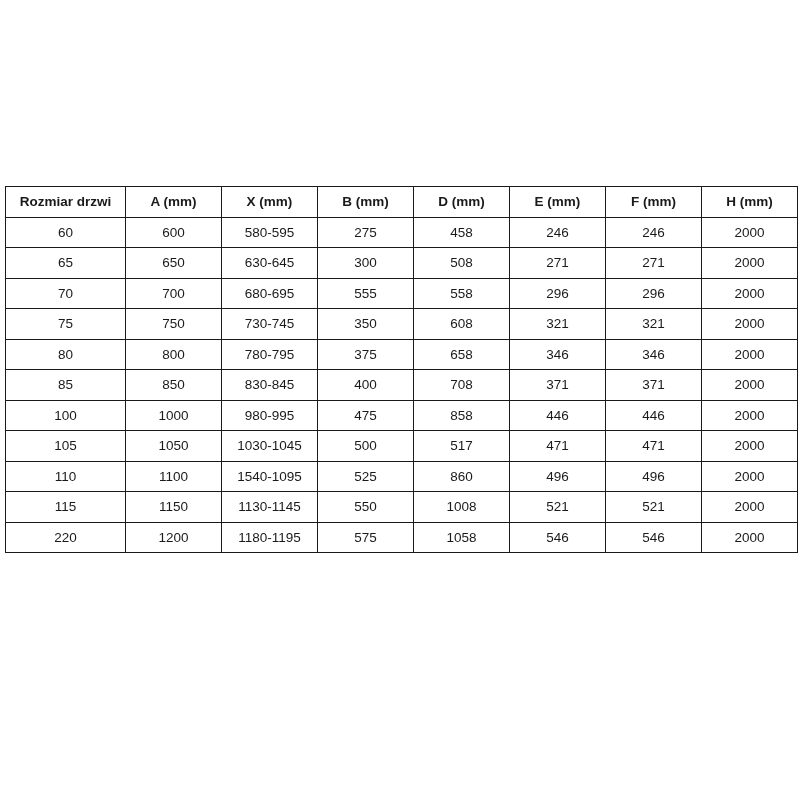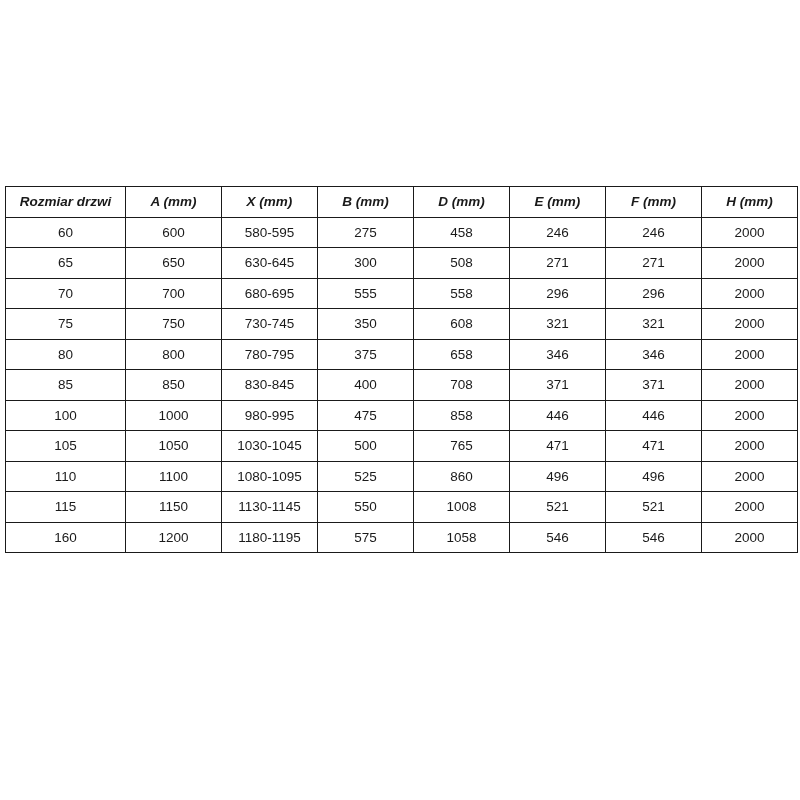--- a/index.html
+++ b/index.html
@@ -33,21 +33,20 @@
     vertical-align: middle;
     height: 29.5px;
     padding: 0 2px;
     font-size: 13.5px;
     color: #1a1a1a;
     white-space: nowrap;
     overflow: hidden;
   }
   table.spec-table th {
     font-weight: bold;
-    font-style: italic;
   }
   table.spec-table col.size-col { width: 120px; }
   table.spec-table col.dim-col  { width: 96px; }
 </style>
 </head>
 <body>
 
 <div class="page">
   <table class="spec-table">
     <colgroup>
@@ -141,47 +140,47 @@
           <td>858</td>
           <td>446</td>
           <td>446</td>
           <td>2000</td>
         </tr>
         <tr>
           <td>105</td>
           <td>1050</td>
           <td>1030-1045</td>
           <td>500</td>
-          <td>765</td>
+          <td>517</td>
           <td>471</td>
           <td>471</td>
           <td>2000</td>
         </tr>
         <tr>
           <td>110</td>
           <td>1100</td>
-          <td>1080-1095</td>
+          <td>1540-1095</td>
           <td>525</td>
           <td>860</td>
           <td>496</td>
           <td>496</td>
           <td>2000</td>
         </tr>
         <tr>
           <td>115</td>
           <td>1150</td>
           <td>1130-1145</td>
           <td>550</td>
           <td>1008</td>
           <td>521</td>
           <td>521</td>
           <td>2000</td>
         </tr>
         <tr>
-          <td>160</td>
+          <td>220</td>
           <td>1200</td>
           <td>1180-1195</td>
           <td>575</td>
           <td>1058</td>
           <td>546</td>
           <td>546</td>
           <td>2000</td>
         </tr>
       </tbody>
   </table>

